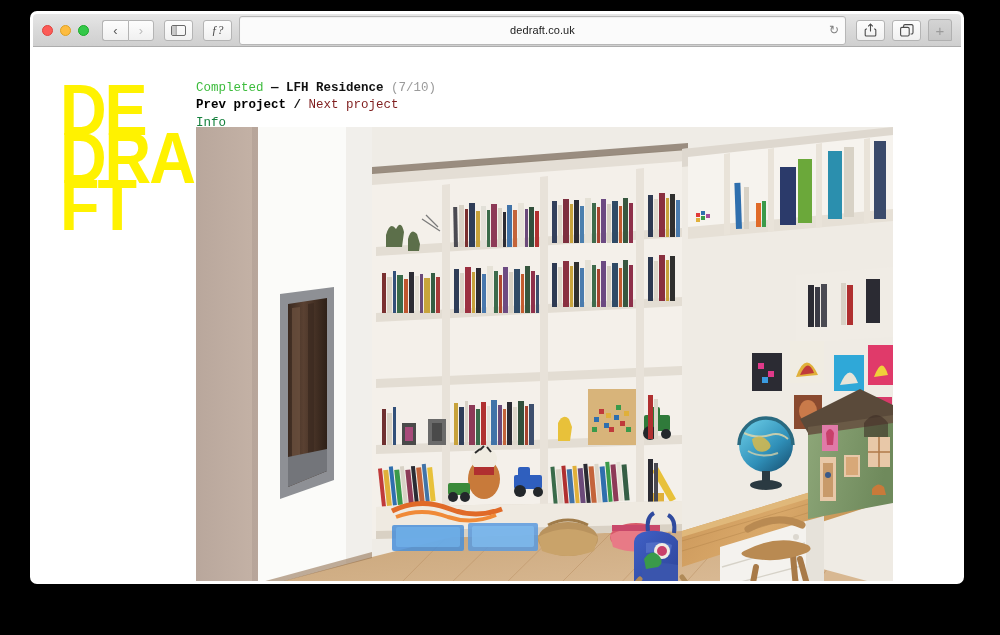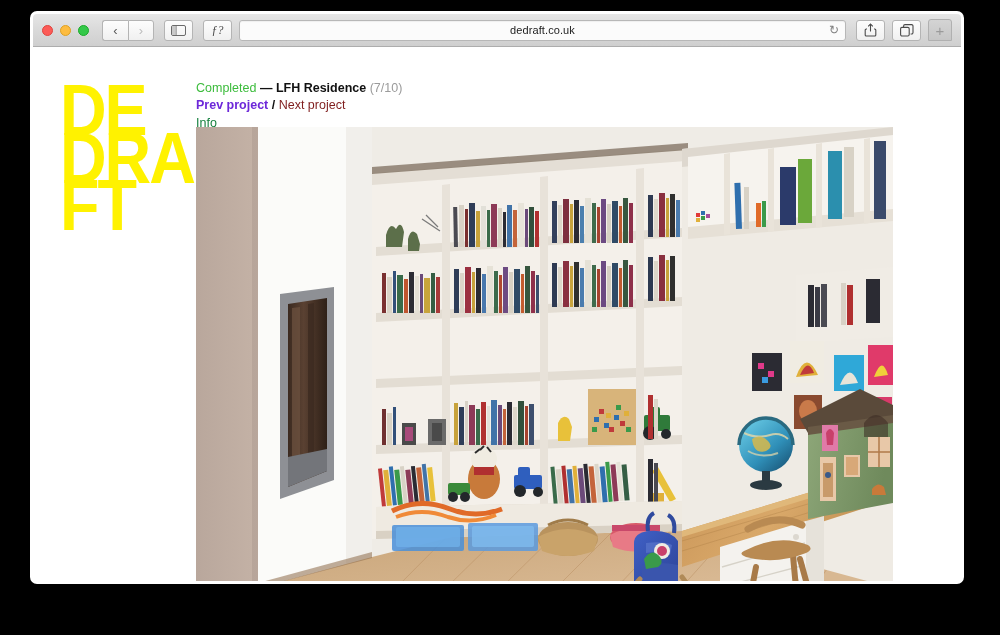--- a/index.html
+++ b/index.html
@@ -57,21 +57,21 @@
     color:#4a4a4a;
   }
 
   #sidebar-toggle{ margin-right:10px; }
 
   #reader-btn{ margin-right:7px; font-style:italic; font-size:12px;
                font-family:"Liberation Serif", serif; }
 
   #address-bar{
     flex:1;
-    height:21px;
+    height:29px;
     background:#fbfbfb;
     border:1px solid #b7b7b7;
     border-radius:3px;
     display:flex; align-items:center; justify-content:center;
     position:relative;
     box-shadow:inset 0 1px 1px rgba(0,0,0,.05);
   }
   #address-url{ font-size:11px; color:#1c1c1c; letter-spacing:.1px; }
   #reload-icon{
     position:absolute; right:6px; top:50%; transform:translateY(-50%);
@@ -114,27 +114,28 @@
     display:block;
     white-space:nowrap;
   }
 
   
   #project-nav{
     position:absolute; left:163px; top:33px;
     font-size:12.5px;
     line-height:1.38;
     color:#111;
+    font-family:Liberation Mono, monospace;
   }
   .nav-row{ white-space:nowrap; }
   #status-completed{ color:#3cbc3c; }
   #project-title{ color:#111; font-weight:bold; }
   #project-dash{ color:#111; font-weight:bold; }
   #project-counter{ color:#9b9b9b; }
-  #prev-project{ font-weight:bold; color:#6d28d9; }
+  #prev-project{ font-weight:bold; color:#000000; }
   .slash{ font-weight:bold; color:#111; }
   #next-project{ color:#7f1d1d; }
   #info-link{ color:#15803d; }
 
   
   #project-photo{
     position:absolute;
     left:163px; top:80px;
     width:697px; height:461px;
     overflow:hidden;

